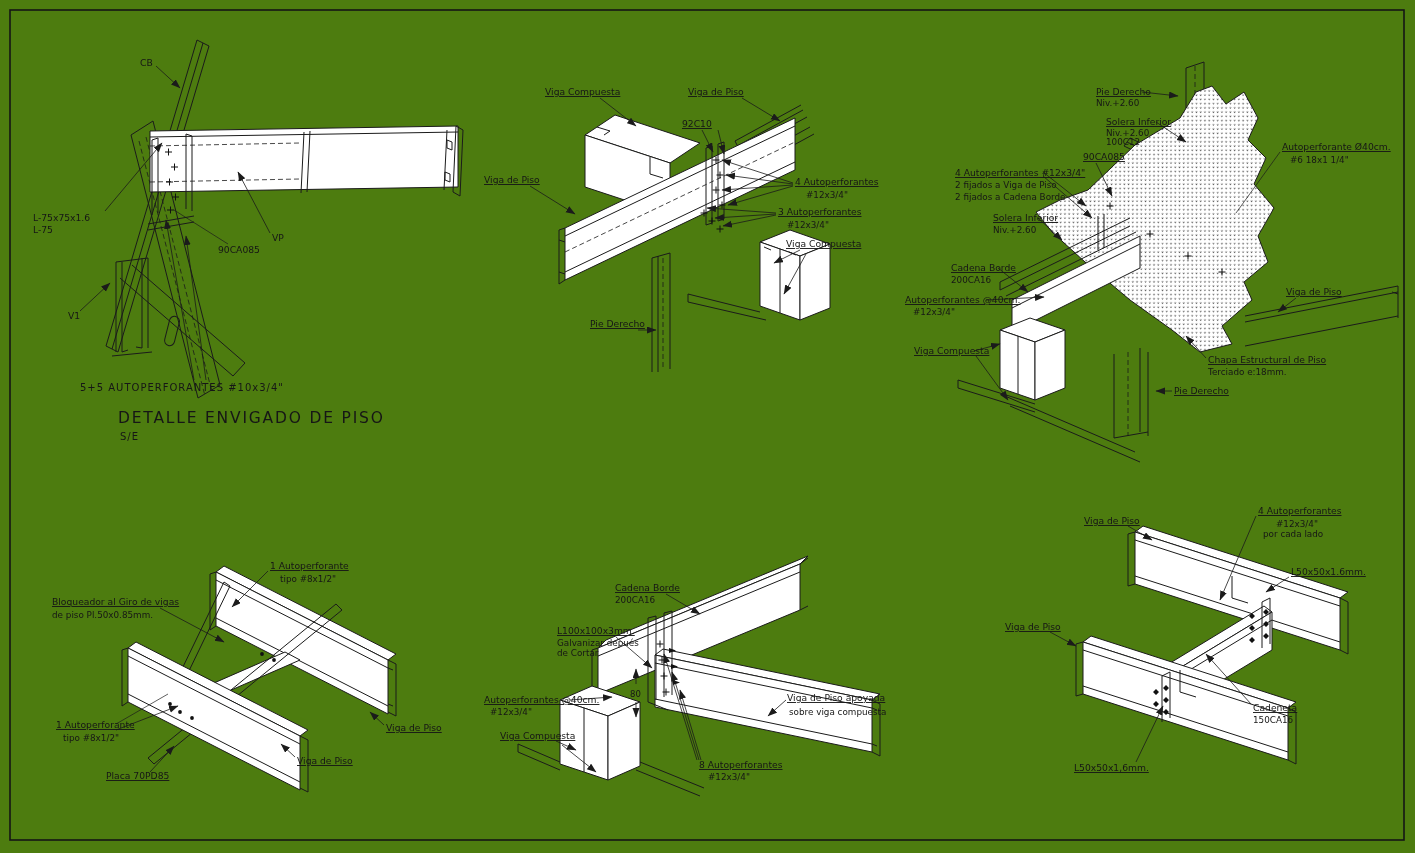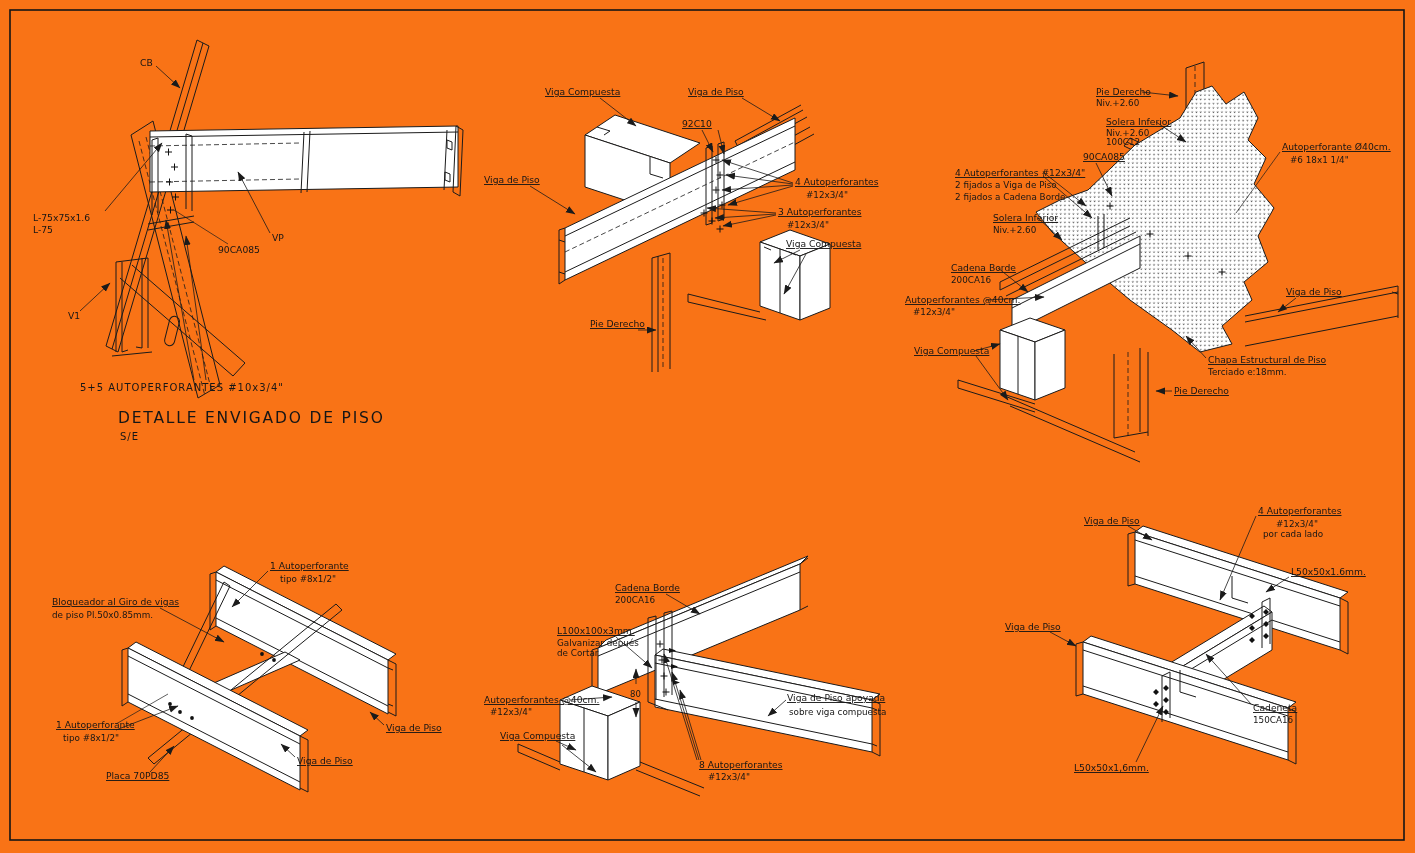--- a/index.html
+++ b/index.html
@@ -1,16 +1,16 @@
 <!DOCTYPE html>
 <html><head>
 <meta charset="utf-8">
 <style>
   html,body{margin:0;padding:0;background:#ffffff;}
-  .sheet{width:1415px;height:853px;position:relative;background:#f97316;overflow:hidden;}
+  .sheet{width:1415px;height:853px;position:relative;background:#4d7c0f;overflow:hidden;}
   svg{display:block;}
   text{font-family:"DejaVu Sans",sans-serif;fill:#161616;}
   .t{font-size:9.2px;}
   .t2{font-size:8.8px;}
   .u{text-decoration:underline;}
   .big{font-size:15.5px;letter-spacing:1.8px;}
   .med{font-size:10px;letter-spacing:1px;}
   .sub{font-size:10px;letter-spacing:1px;}
   .dim{font-size:8.5px;}
   .ln{fill:none;stroke:#1b1b1b;stroke-width:1;stroke-linecap:butt;stroke-linejoin:miter;}

